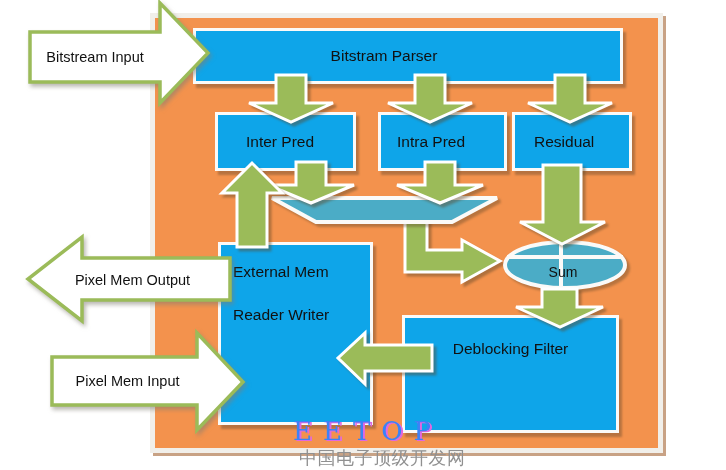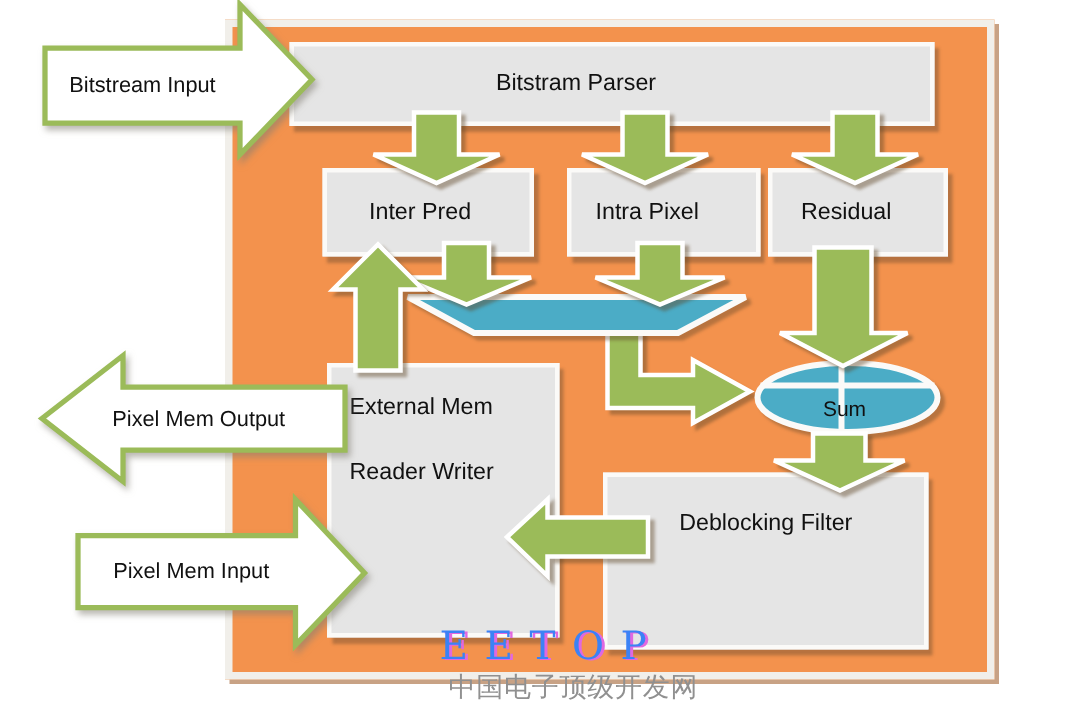--- a/index.html
+++ b/index.html
@@ -8,21 +8,21 @@
     font-family:"Liberation Sans", sans-serif;color:#1a1a1a;
   }
   
   #frame{
     position:absolute;left:150px;top:13px;width:513px;height:440px;
     box-sizing:border-box;border:5px solid #f1efea;background:#f3924d;
     box-shadow:3px 3px 0 #c8a285;
   }
   
   .node{
-    position:absolute;box-sizing:border-box;background:#e5e5e5;
+    position:absolute;box-sizing:border-box;background:#0ea5e9;
     border:3px solid #fbfaf8;box-shadow:3px 4px 2px rgba(100,72,45,.42);
     font-size:15.5px;color:#111;display:flex;align-items:center;
   }
   .node .lbl{white-space:nowrap;}
   #n-parser{left:193px;top:28px;width:430px;height:56px;justify-content:center;padding-right:48px;}
   #n-inter{left:215px;top:112px;width:141px;height:59px;padding-left:28px;}
   #n-intra{left:378px;top:112px;width:129px;height:59px;padding-left:16px;}
   #n-residual{left:512px;top:112px;width:120px;height:59px;padding-left:19px;}
   #n-extmem{left:218px;top:242px;width:155px;height:183px;display:block;padding:18px 6px 0 12px;}
   #n-extmem .line2{margin-top:25px;}
@@ -57,21 +57,21 @@
 
   <div id="frame"></div>
 
   <div class="node" id="n-parser">
     <span class="lbl">Bitstram Parser</span>
   </div>
   <div class="node" id="n-inter">
     <span class="lbl">Inter Pred</span>
   </div>
   <div class="node" id="n-intra">
-    <span class="lbl">Intra Pixel</span>
+    <span class="lbl">Intra Pred</span>
   </div>
   <div class="node" id="n-extmem">
     <div class="lbl">External Mem</div>
     <div class="lbl line2">Reader Writer</div>
   </div>
   <div class="node" id="n-residual">
     <span class="lbl">Residual</span>
   </div>
   <div class="node" id="n-deblock">
     <span class="lbl">Deblocking Filter</span>

